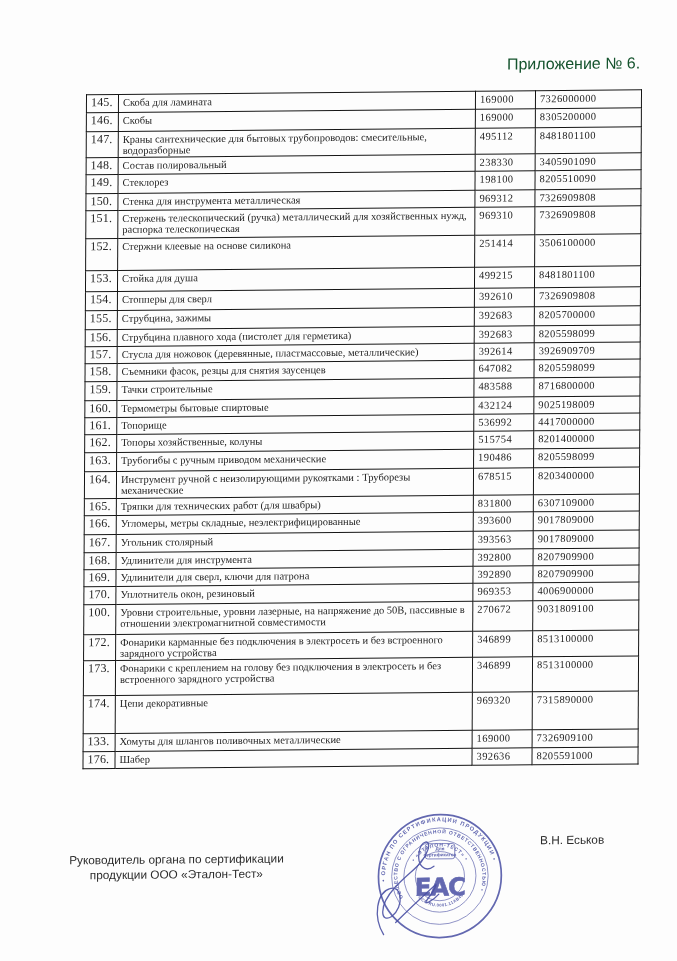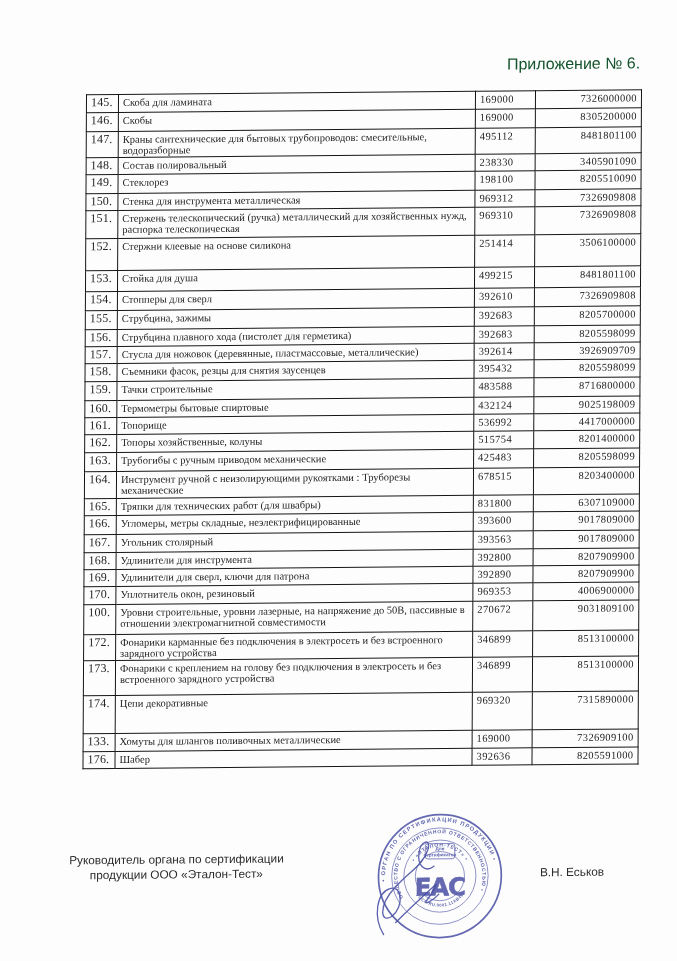--- a/index.html
+++ b/index.html
@@ -9,25 +9,25 @@
 
   .appendix{position:absolute;top:57px;right:37px;font-family:Liberation Sans, sans-serif;
             font-size:16px;color:#14532d;}
 
   table.doc-table{position:absolute;left:86px;top:92px;width:555px;border-collapse:collapse;
             table-layout:fixed;font-size:10.5px;line-height:11px;color:#242424;}
   table.doc-table td{border:1px solid #161616;padding:2px 4px 1px 4px;vertical-align:top;overflow:hidden;}
   td.c-num{font-size:12px;padding-left:3px;letter-spacing:0.2px;}
   td.c-desc{padding-right:8px;}
   td.c-code{text-align:left;vertical-align:middle;letter-spacing:0.4px;}
-  td.c-tnved{text-align:right;vertical-align:top;letter-spacing:0.4px;padding-top:2px;margin-top:44px;}
+  td.c-tnved{text-align:left;vertical-align:top;letter-spacing:0.4px;padding-top:2px;margin-top:44px;}
 
   .role{position:absolute;left:62px;top:851px;width:237px;text-align:center;
         font-family:"Liberation Sans",sans-serif;font-size:11.8px;line-height:15px;color:#2b2b2b;}
-  .name{position:absolute;left:544px;top:867px;font-family:"Liberation Sans",sans-serif;
+  .name{position:absolute;left:544px;top:835px;font-family:"Liberation Sans",sans-serif;
         font-size:11.8px;color:#2b2b2b;}
 
   .stamp{position:absolute;left:377px;top:810px;width:134px;height:134px;opacity:0.86;}
   .stamp text{fill:#4a50a4;font-family:"Liberation Sans",sans-serif;font-weight:bold;}
   .stamp .ring1{font-size:5.6px;letter-spacing:1.1px;}
   .stamp .ring2{font-size:5px;letter-spacing:0.7px;}
   .stamp .ring3{font-size:5px;letter-spacing:0.8px;}
   .stamp .ring4{font-size:4.2px;letter-spacing:0.4px;}
   .stamp .boxline{font-size:4.6px;letter-spacing:0;font-weight:bold;}
   .stamp .eac{font-family:"DejaVu Sans",sans-serif;font-size:24px;font-weight:bold;letter-spacing:-1px;}
@@ -123,21 +123,21 @@
       </tr>
           <tr style="height: 17px;">
         <td class="c-num">157.</td>
         <td class="c-desc">Стусла для ножовок (деревянные, пластмассовые, металлические)</td>
         <td class="c-code">392614</td>
         <td class="c-tnved">3926909709</td>
       </tr>
           <tr style="height: 18px;">
         <td class="c-num">158.</td>
         <td class="c-desc">Съемники фасок, резцы для снятия заусенцев</td>
-        <td class="c-code">395432</td>
+        <td class="c-code">647082</td>
         <td class="c-tnved">8205598099</td>
       </tr>
           <tr style="height: 19px;">
         <td class="c-num">159.</td>
         <td class="c-desc">Тачки строительные</td>
         <td class="c-code">483588</td>
         <td class="c-tnved">8716800000</td>
       </tr>
           <tr style="height: 17px;">
         <td class="c-num">160.</td>
@@ -153,21 +153,21 @@
       </tr>
           <tr style="height: 18px;">
         <td class="c-num">162.</td>
         <td class="c-desc">Топоры хозяйственные, колуны</td>
         <td class="c-code">515754</td>
         <td class="c-tnved">8201400000</td>
       </tr>
           <tr style="height: 19px;">
         <td class="c-num">163.</td>
         <td class="c-desc">Трубогибы с ручным приводом механические</td>
-        <td class="c-code">425483</td>
+        <td class="c-code">190486</td>
         <td class="c-tnved">8205598099</td>
       </tr>
           <tr style="height: 27px;">
         <td class="c-num">164.</td>
         <td class="c-desc">Инструмент ручной с неизолирующими рукоятками : Труборезы механические</td>
         <td class="c-code">678515</td>
         <td class="c-tnved">8203400000</td>
       </tr>
           <tr style="height: 17px;">
         <td class="c-num">165.</td>

